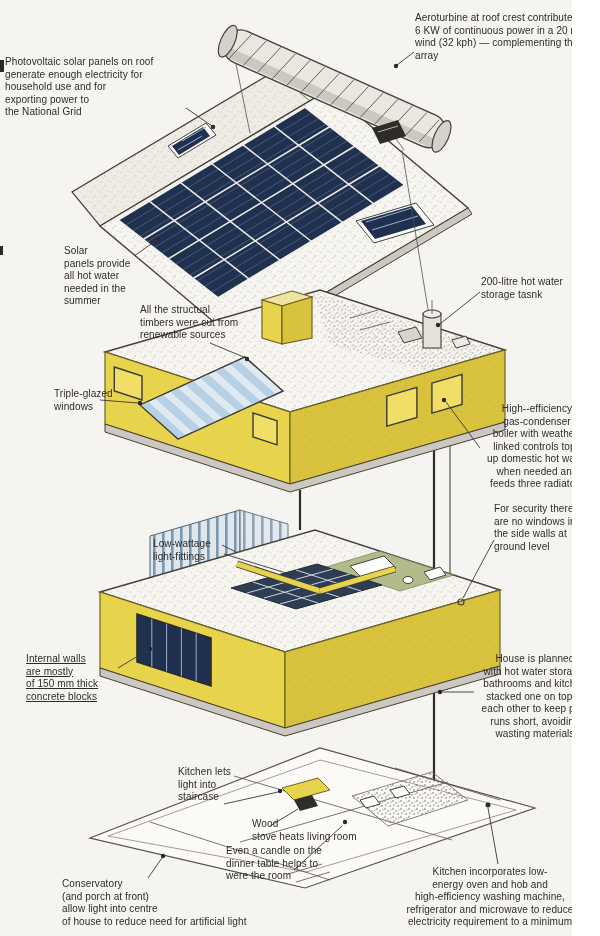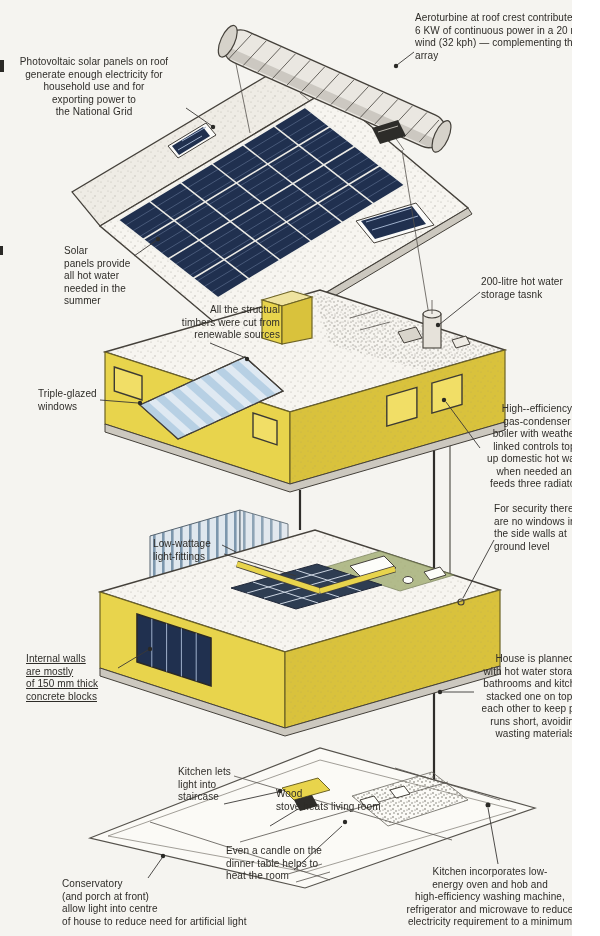--- a/index.html
+++ b/index.html
@@ -10,32 +10,32 @@
   }
   .canvas svg{position:absolute;left:0;top:0;}
   .label{
     position:absolute;
     font:10px/1.25 "Liberation Sans",sans-serif;
     color:var(--label-text,#2e2c28);
     white-space:pre;
     letter-spacing:0.1px;
   }
   #lbl-aeroturbine{left:415px;top:12px;}
-  #lbl-photovoltaic{left:5px;top:56px;width:178px;text-align:center;}
+  #lbl-photovoltaic{left:5px;top:56px;width:178px;text-align:left;}
   #lbl-solar{left:64px;top:245px;}
-  #lbl-timbers{left:140px;top:304px;width:140px;text-align:right;}
+  #lbl-timbers{left:140px;top:304px;width:140px;text-align:left;}
   #lbl-tank{left:481px;top:276px;}
-  #lbl-windows{left:38px;top:388px;}
+  #lbl-windows{left:54px;top:388px;}
   #lbl-boiler{left:478px;top:403px;width:118px;text-align:center;}
   #lbl-security{left:494px;top:503px;}
   #lbl-lights{left:153px;top:538px;}
   #lbl-walls{left:26px;top:653px;text-decoration:underline;}
   #lbl-planning{left:474px;top:653px;width:122px;text-align:center;}
   #lbl-staircase{left:178px;top:766px;}
-  #lbl-stove{left:252px;top:788px;margin-left:24px;}
+  #lbl-stove{left:252px;top:818px;}
   #lbl-candle{left:226px;top:845px;}
   #lbl-conservatory{left:62px;top:878px;}
   #lbl-kitchen{left:386px;top:866px;width:208px;text-align:center;}
 
   
   .face{fill:#f7f5f0;stroke:#44403a;stroke-width:1.4;}
   .band{fill:#efece5;stroke:#44403a;stroke-width:1.2;}
   .wall{fill:var(--wall-yellow,#e8d44c);stroke:#6d6324;stroke-width:1.2;}
   .walld{fill:var(--wall-yellow-dark,#d9c23c);stroke:#6d6324;stroke-width:1.2;}
   .win{fill:#f1de66;stroke:#3c3a34;stroke-width:1.4;}
@@ -371,21 +371,21 @@
 each other to keep pipe
 runs short, avoiding
 wasting materials</div>
   <div class="label" id="lbl-staircase">Kitchen lets
 light into
 staircase</div>
   <div class="label" id="lbl-stove">Wood
 stove heats living room</div>
   <div class="label" id="lbl-candle">Even a candle on the
 dinner table helps to
-heat the room</div>
+were the room</div>
   <div class="label" id="lbl-conservatory">Conservatory
 (and porch at front)
 allow light into centre
 of house to reduce need for artificial light</div>
   <div class="label" id="lbl-kitchen">Kitchen incorporates low-
 energy oven and hob and
 high-efficiency washing machine,
 refrigerator and microwave to reduce
 electricity requirement to a minimum</div>
 </div>

